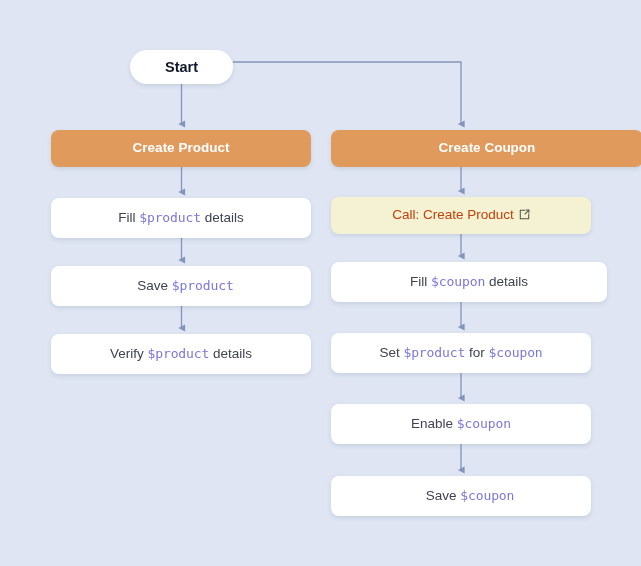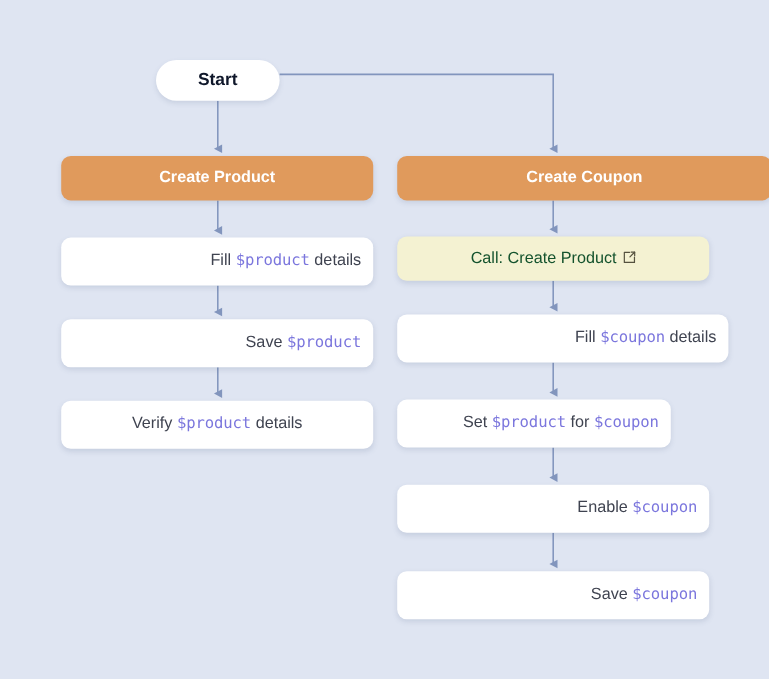--- a/index.html
+++ b/index.html
@@ -57,26 +57,25 @@
 
   .node.header {
     background: #e09a5c;
     color: #ffffff;
     font-weight: bold;
     font-size: 13.5px;
   }
 
   .node.step {
     background: #ffffff;
-    justify-content: flex-end;
   }
 
   .node.call {
     background: #f4f2d2;
-    color: #14532d;
+    color: #c2410c;
   }
 
   .node.verify {
     background: #ffffff;
   }
 
   
   .var {
     font-family: "DejaVu Sans Mono", monospace;
     color: #7b76dd;
@@ -143,21 +142,21 @@
       <div class="node call" style="left: 331px; top: 197px; width: 260px; height: 37px;">
         <span class="label-text"><span>Call: Create Product</span><span class="ext-icon"><svg viewBox="0 0 12 12" xmlns="http://www.w3.org/2000/svg" fill="none" stroke="#55523f" stroke-width="1.1" stroke-linecap="round" stroke-linejoin="round">
               <path d="M6.2 1.4 H1.4 V10.6 H10.6 V5.8"></path>
               <path d="M7.6 1.2 H10.8 V4.4"></path>
               <path d="M10.7 1.3 L6.5 5.5"></path>
             </svg></span></span>
       </div>
       <div class="node step" style="left: 331px; top: 262px; width: 276px; height: 40px;">
         <span class="label-text"><span>Fill </span><span class="var">$coupon</span><span> details</span></span>
       </div>
-      <div class="node step" style="left: 331px; top: 333px; width: 228px; height: 40px;">
+      <div class="node step" style="left: 331px; top: 333px; width: 260px; height: 40px;">
         <span class="label-text"><span>Set </span><span class="var">$product</span><span> for </span><span class="var">$coupon</span></span>
       </div>
       <div class="node step" style="left: 331px; top: 404px; width: 260px; height: 40px;">
         <span class="label-text"><span>Enable </span><span class="var">$coupon</span></span>
       </div>
       <div class="node step" style="left: 331px; top: 476px; width: 260px; height: 40px; padding-left: 28px;">
         <span class="label-text"><span>Save </span><span class="var">$coupon</span></span>
       </div>
     </div>
 

